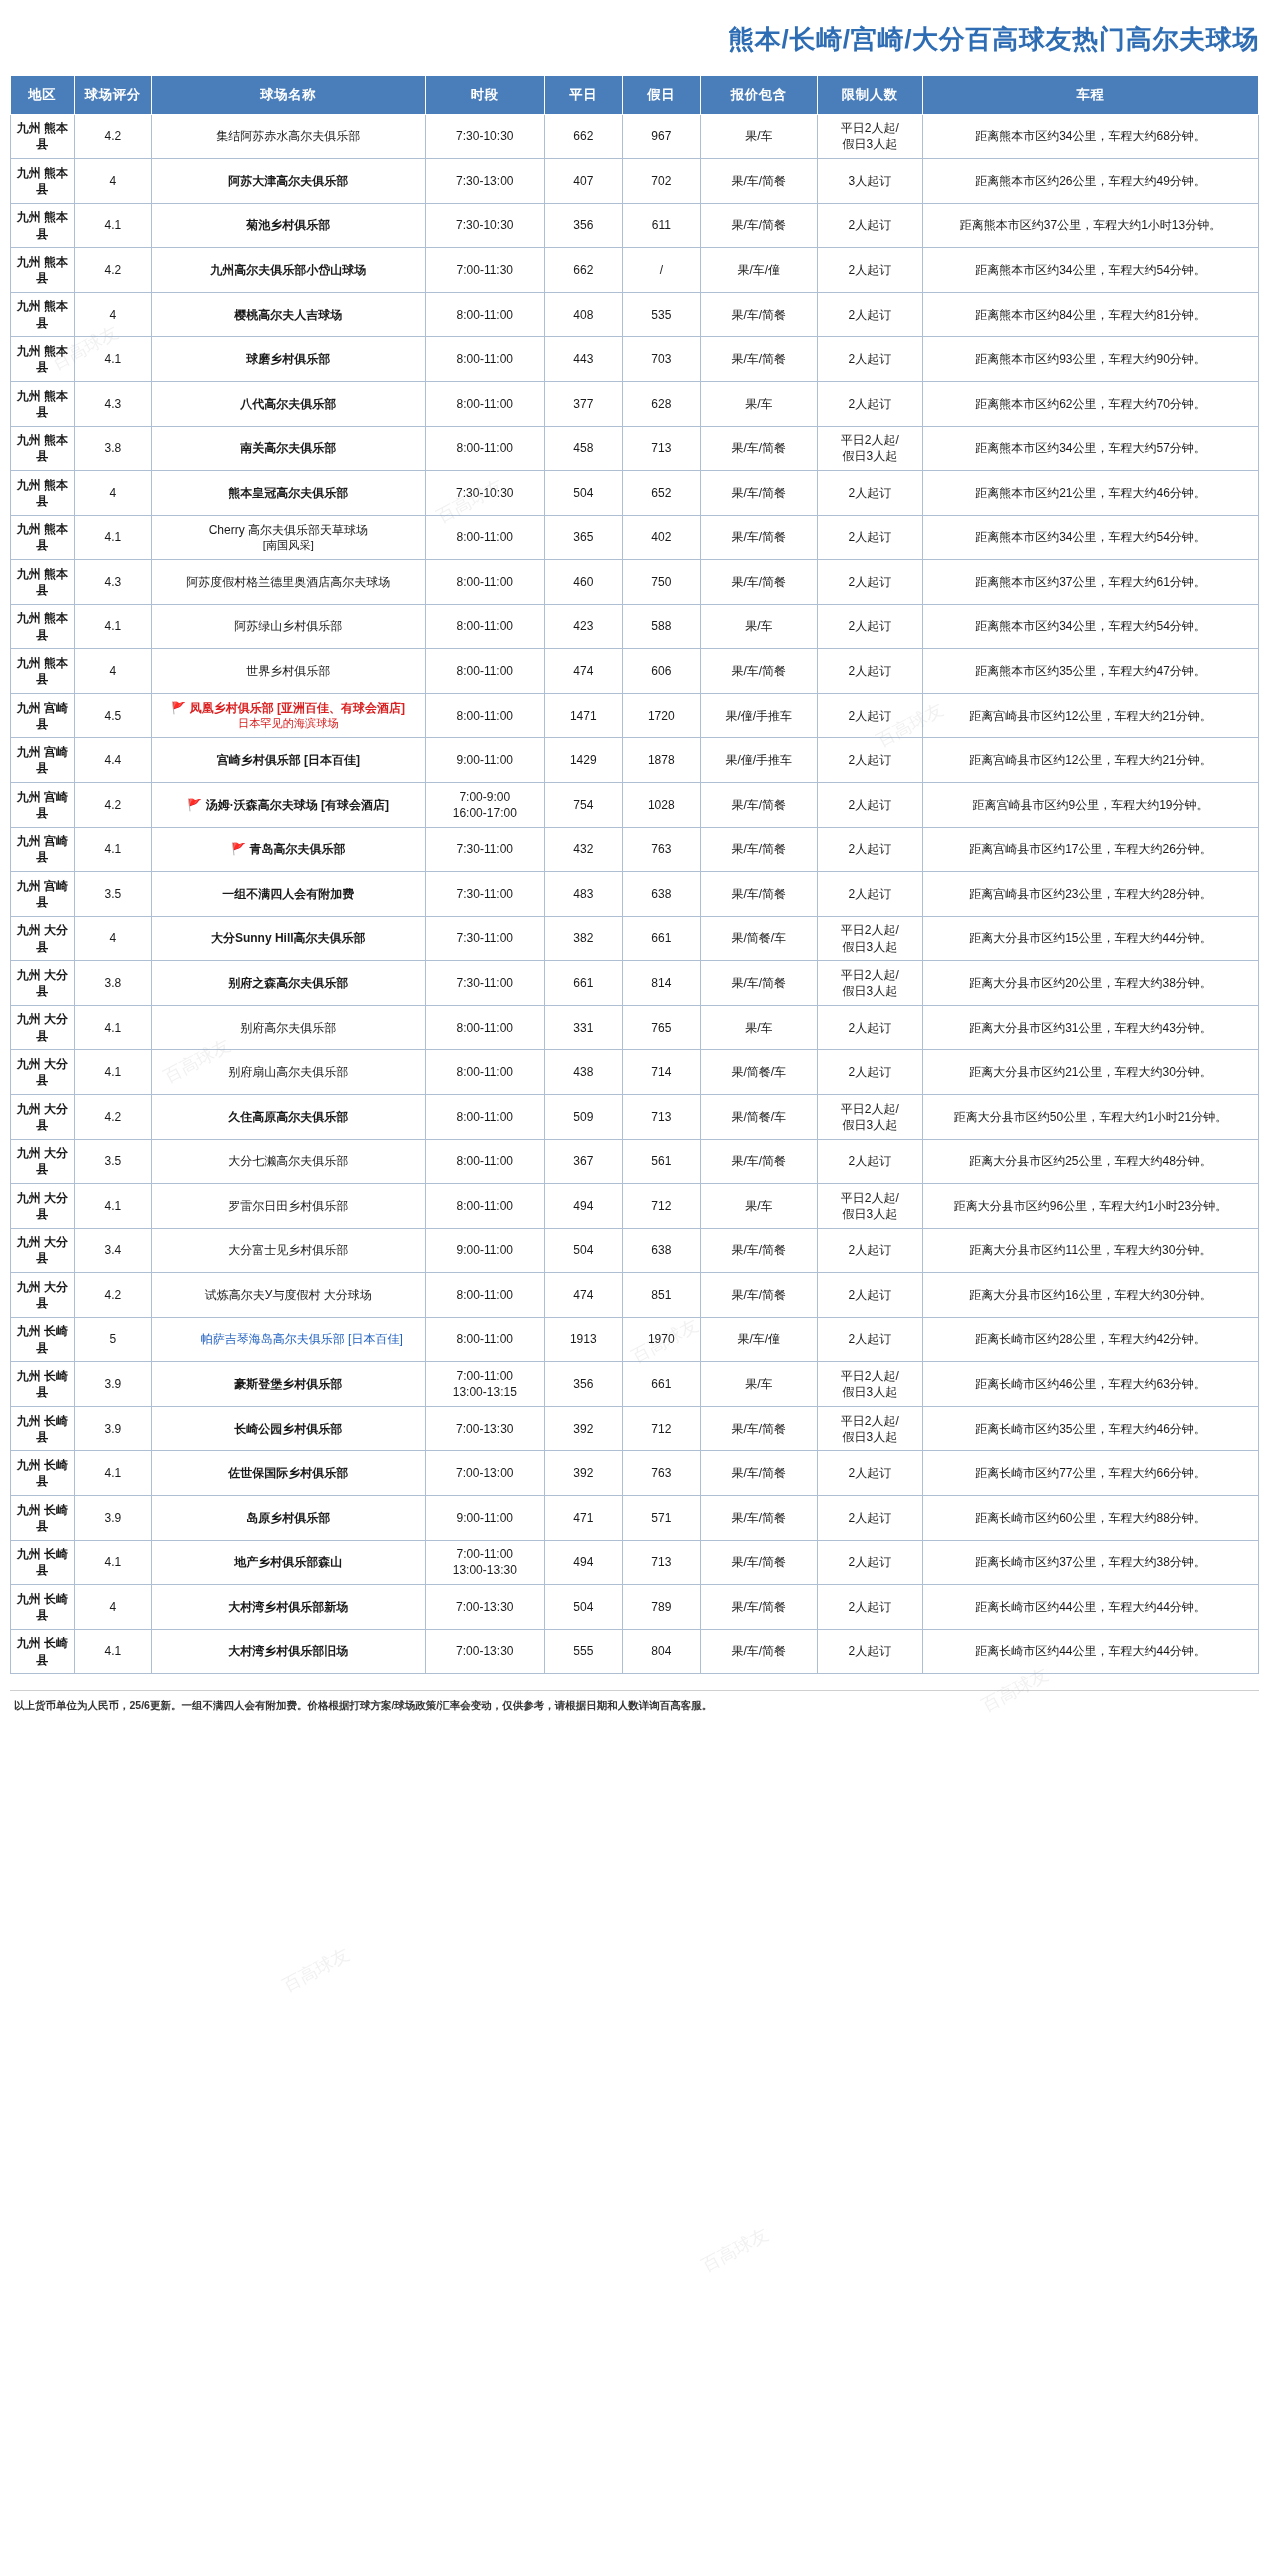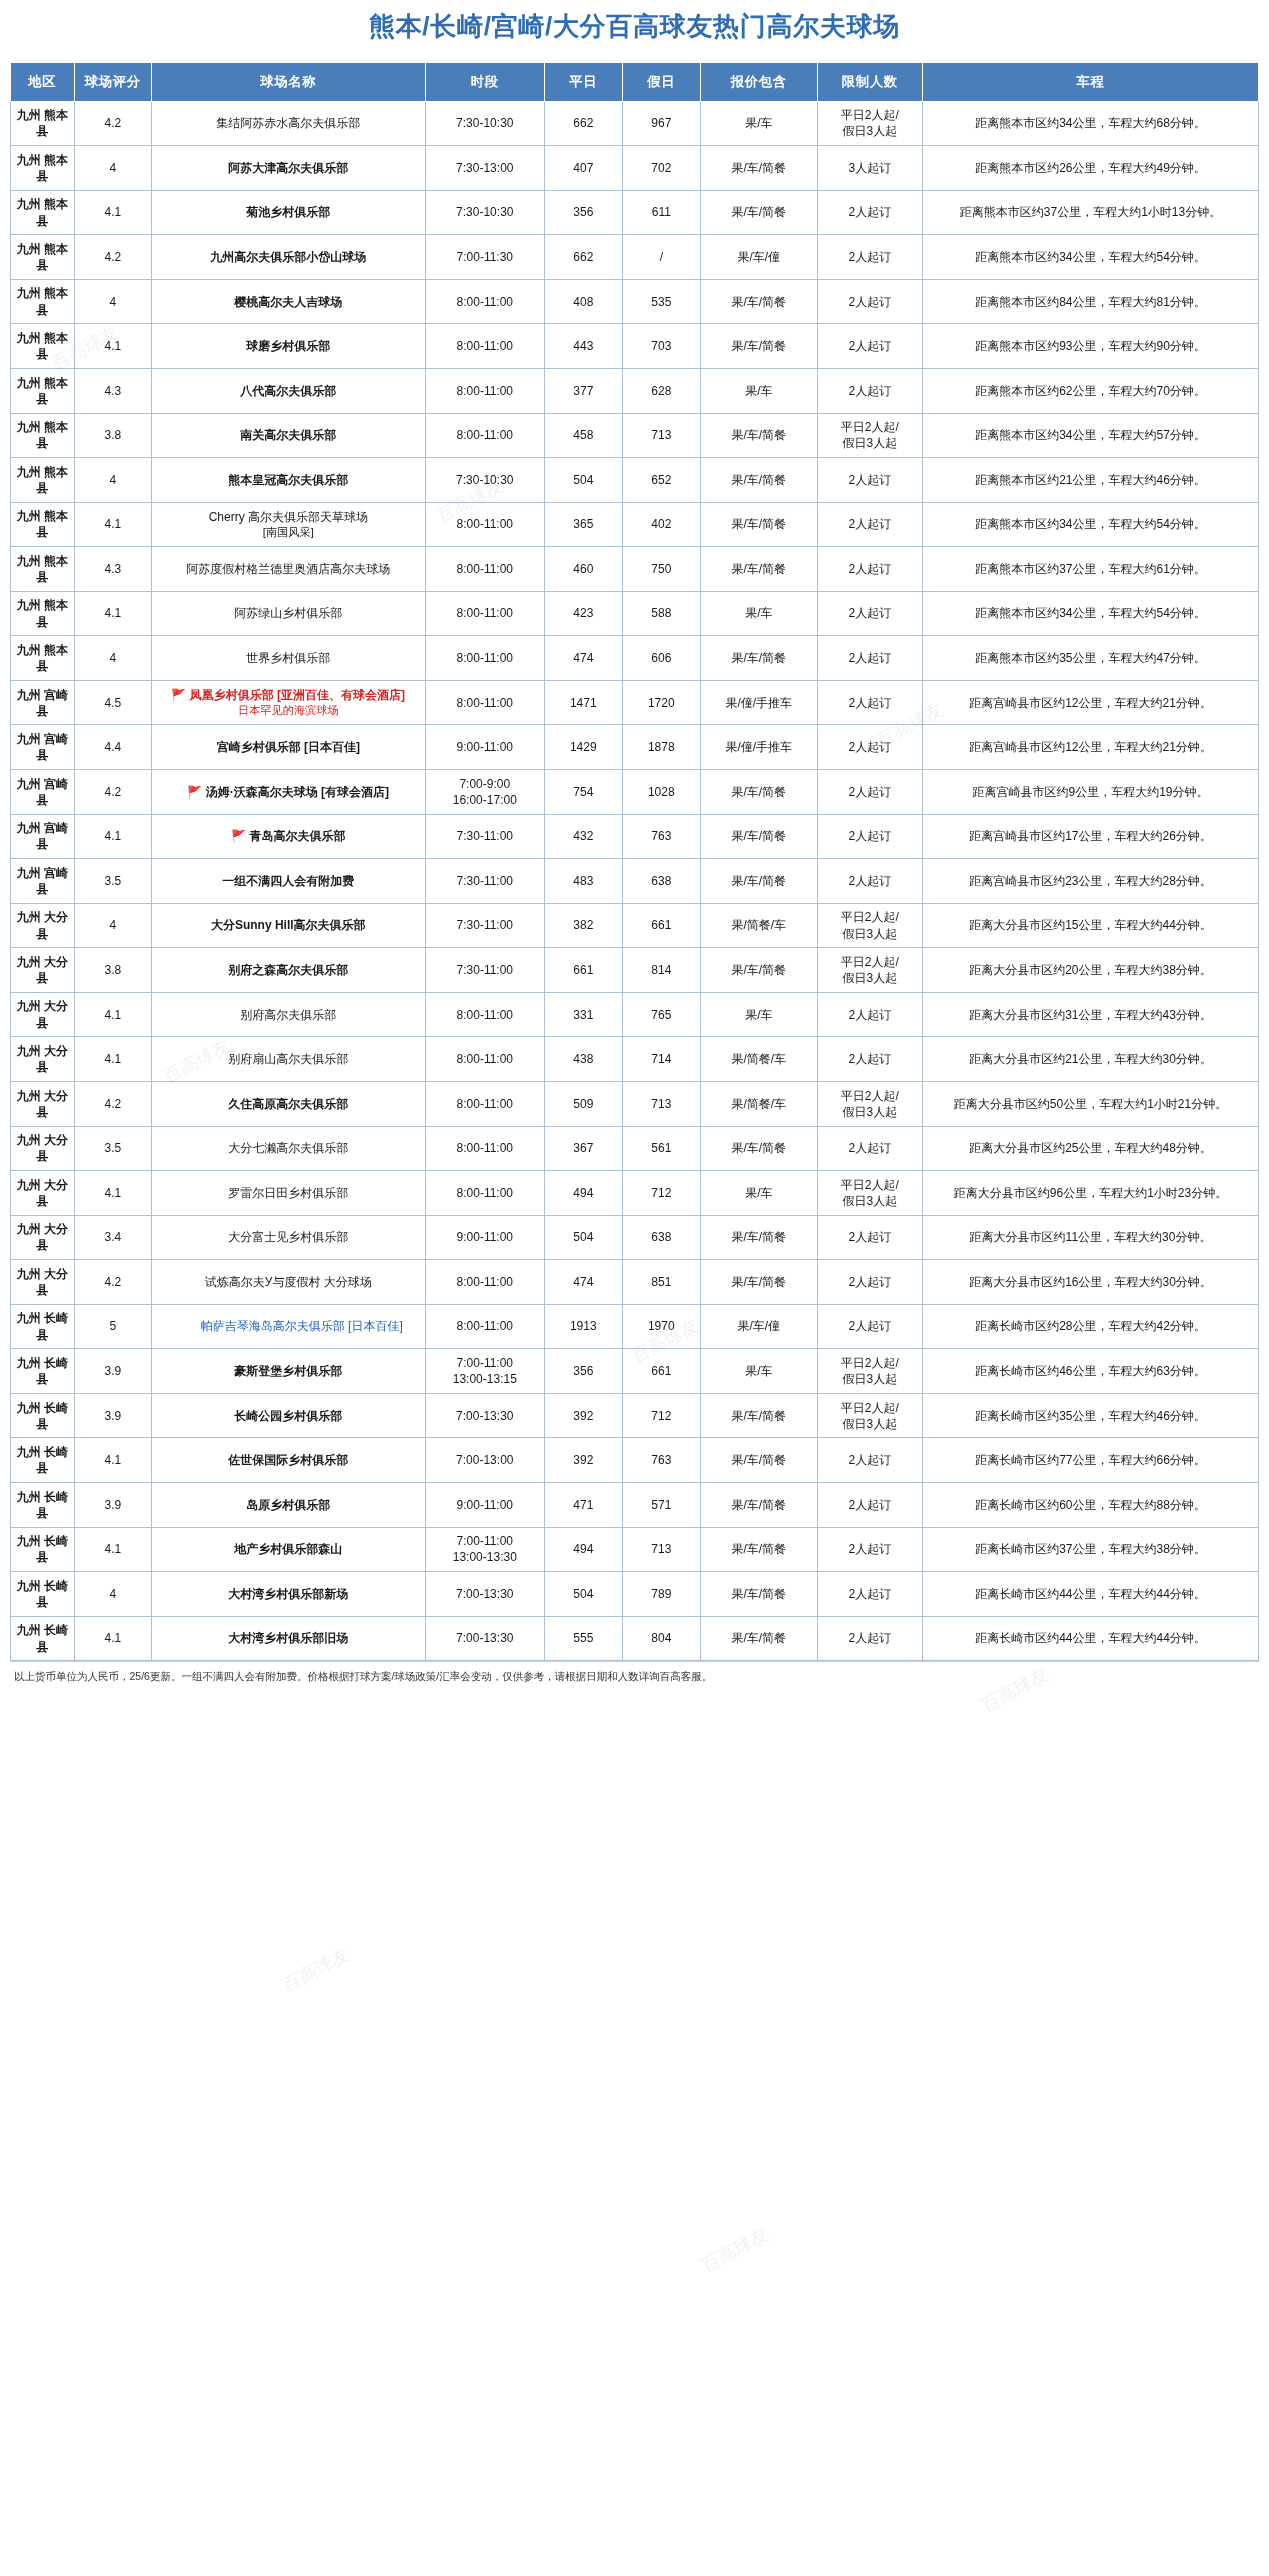--- a/index.html
+++ b/index.html
@@ -9,26 +9,26 @@
     font-family: "Liberation Sans", sans-serif;
   }
   .page {
     width: 1269px;
     min-height: 2576px;
     background: #ffffff;
     padding: 0 9.8px;
     position: relative;
   }
   .title {
-    text-align: center;
+    text-align: right;
     color: #2e6db4;
     font-size: 26px;
     font-weight: bold;
     letter-spacing: 0.7px;
-    padding: 9px 0 18px 0;
+    padding: 22px 0 18px 0;
   }
   table.golf {
     width: 100%;
     border-collapse: collapse;
     table-layout: fixed;
   }
   table.golf th {
     background: #4a7ebb;
     color: #ffffff;
     font-size: 13.3px;
@@ -73,22 +73,23 @@
     color: #222;
   }
   .hl-red { color: #d91f1f; font-weight: bold; }
   .hl-blue { color: #2060c0; font-weight: normal; padding-left: 27px; }
   .sub-line { display: block; font-weight: normal; font-size: 11.2px; }
   .footer {
     font-size: 10.5px;
     color: #333;
     padding: 7px 4.2px 9.8px 4.2px;
     border-top: 0.7px solid #cfcfcf;
-    margin-top: 0;
+    margin-top: 16px;
     line-height: 1.5;
+    font-weight: bold;
   }
   .wm {
     position: absolute;
     color: rgba(150,150,150,0.13);
     font-size: 18px;
     transform: rotate(-28deg);
     pointer-events: none;
     user-select: none;
     white-space: nowrap;
   }

